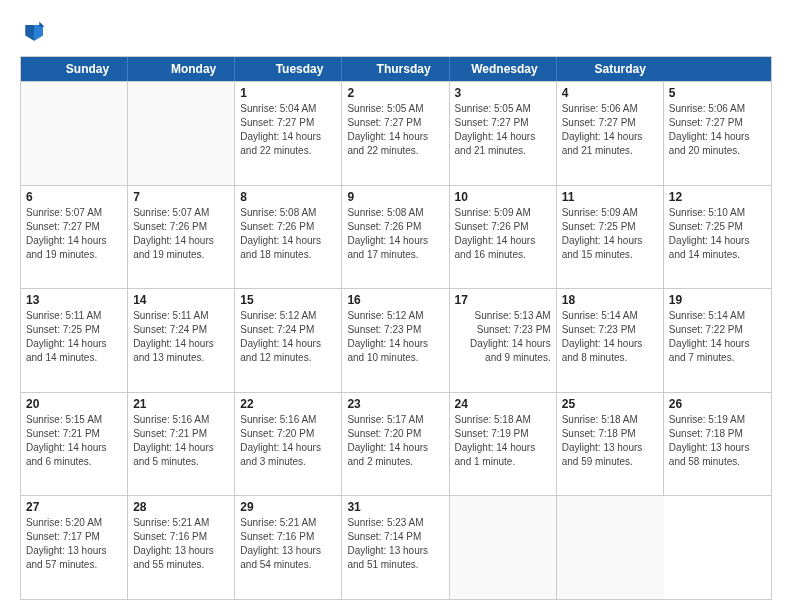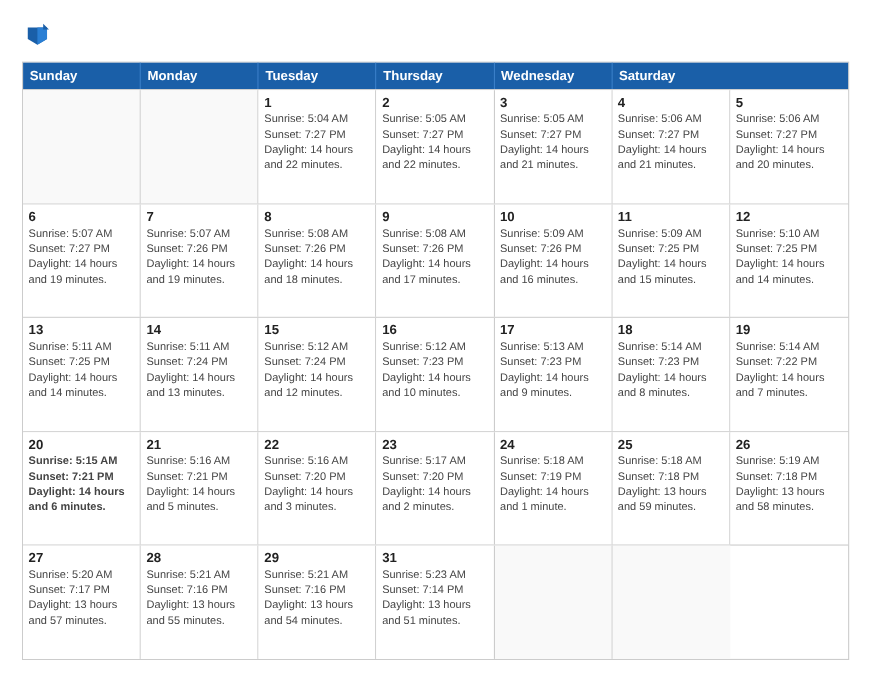--- a/index.html
+++ b/index.html
@@ -63,22 +63,22 @@
     }
     .cal-header {
       display: grid;
       grid-template-columns: repeat(7, 1fr);
       background: #1a5fa8;
     }
     .cal-header-cell {
       color: #fff;
       font-size: 12px;
       font-weight: bold;
-      padding: 5px 6px;
-      text-align: left;
+      padding: 5px 18px;
+      text-align: right;
       border-right: 1px solid #3a7fc8;
     }
     .cal-header-cell:last-child { border-right: none; }
     .cal-body {
       flex: 1;
       display: flex;
       flex-direction: column;
     }
     .cal-row {
       display: grid;
@@ -242,41 +242,41 @@
 Daylight: 14 hours and 12 minutes.</div>
           </div>
           <div class="cal-cell">
             <div class="day-num">16</div>
             <div class="day-info" style="white-space: pre-line;">Sunrise: 5:12 AM
 Sunset: 7:23 PM
 Daylight: 14 hours and 10 minutes.</div>
           </div>
           <div class="cal-cell">
             <div class="day-num">17</div>
-            <div class="day-info" style="white-space: pre-line;">Sunrise: 5:13 AM
+            <div class="day-info" style="white-space: pre-line; text-align: right;">Sunrise: 5:13 AM
 Sunset: 7:23 PM
 Daylight: 14 hours and 9 minutes.</div>
           </div>
           <div class="cal-cell">
             <div class="day-num">18</div>
             <div class="day-info" style="white-space: pre-line;">Sunrise: 5:14 AM
 Sunset: 7:23 PM
 Daylight: 14 hours and 8 minutes.</div>
           </div>
           <div class="cal-cell">
             <div class="day-num">19</div>
             <div class="day-info" style="white-space: pre-line;">Sunrise: 5:14 AM
 Sunset: 7:22 PM
 Daylight: 14 hours and 7 minutes.</div>
           </div>
         </div>
         <div class="cal-row">
           <div class="cal-cell">
             <div class="day-num">20</div>
-            <div class="day-info" style="white-space: pre-line; font-weight: bold;">Sunrise: 5:15 AM
+            <div class="day-info" style="white-space: pre-line;">Sunrise: 5:15 AM
 Sunset: 7:21 PM
 Daylight: 14 hours and 6 minutes.</div>
           </div>
           <div class="cal-cell">
             <div class="day-num">21</div>
             <div class="day-info" style="white-space: pre-line;">Sunrise: 5:16 AM
 Sunset: 7:21 PM
 Daylight: 14 hours and 5 minutes.</div>
           </div>
           <div class="cal-cell">

